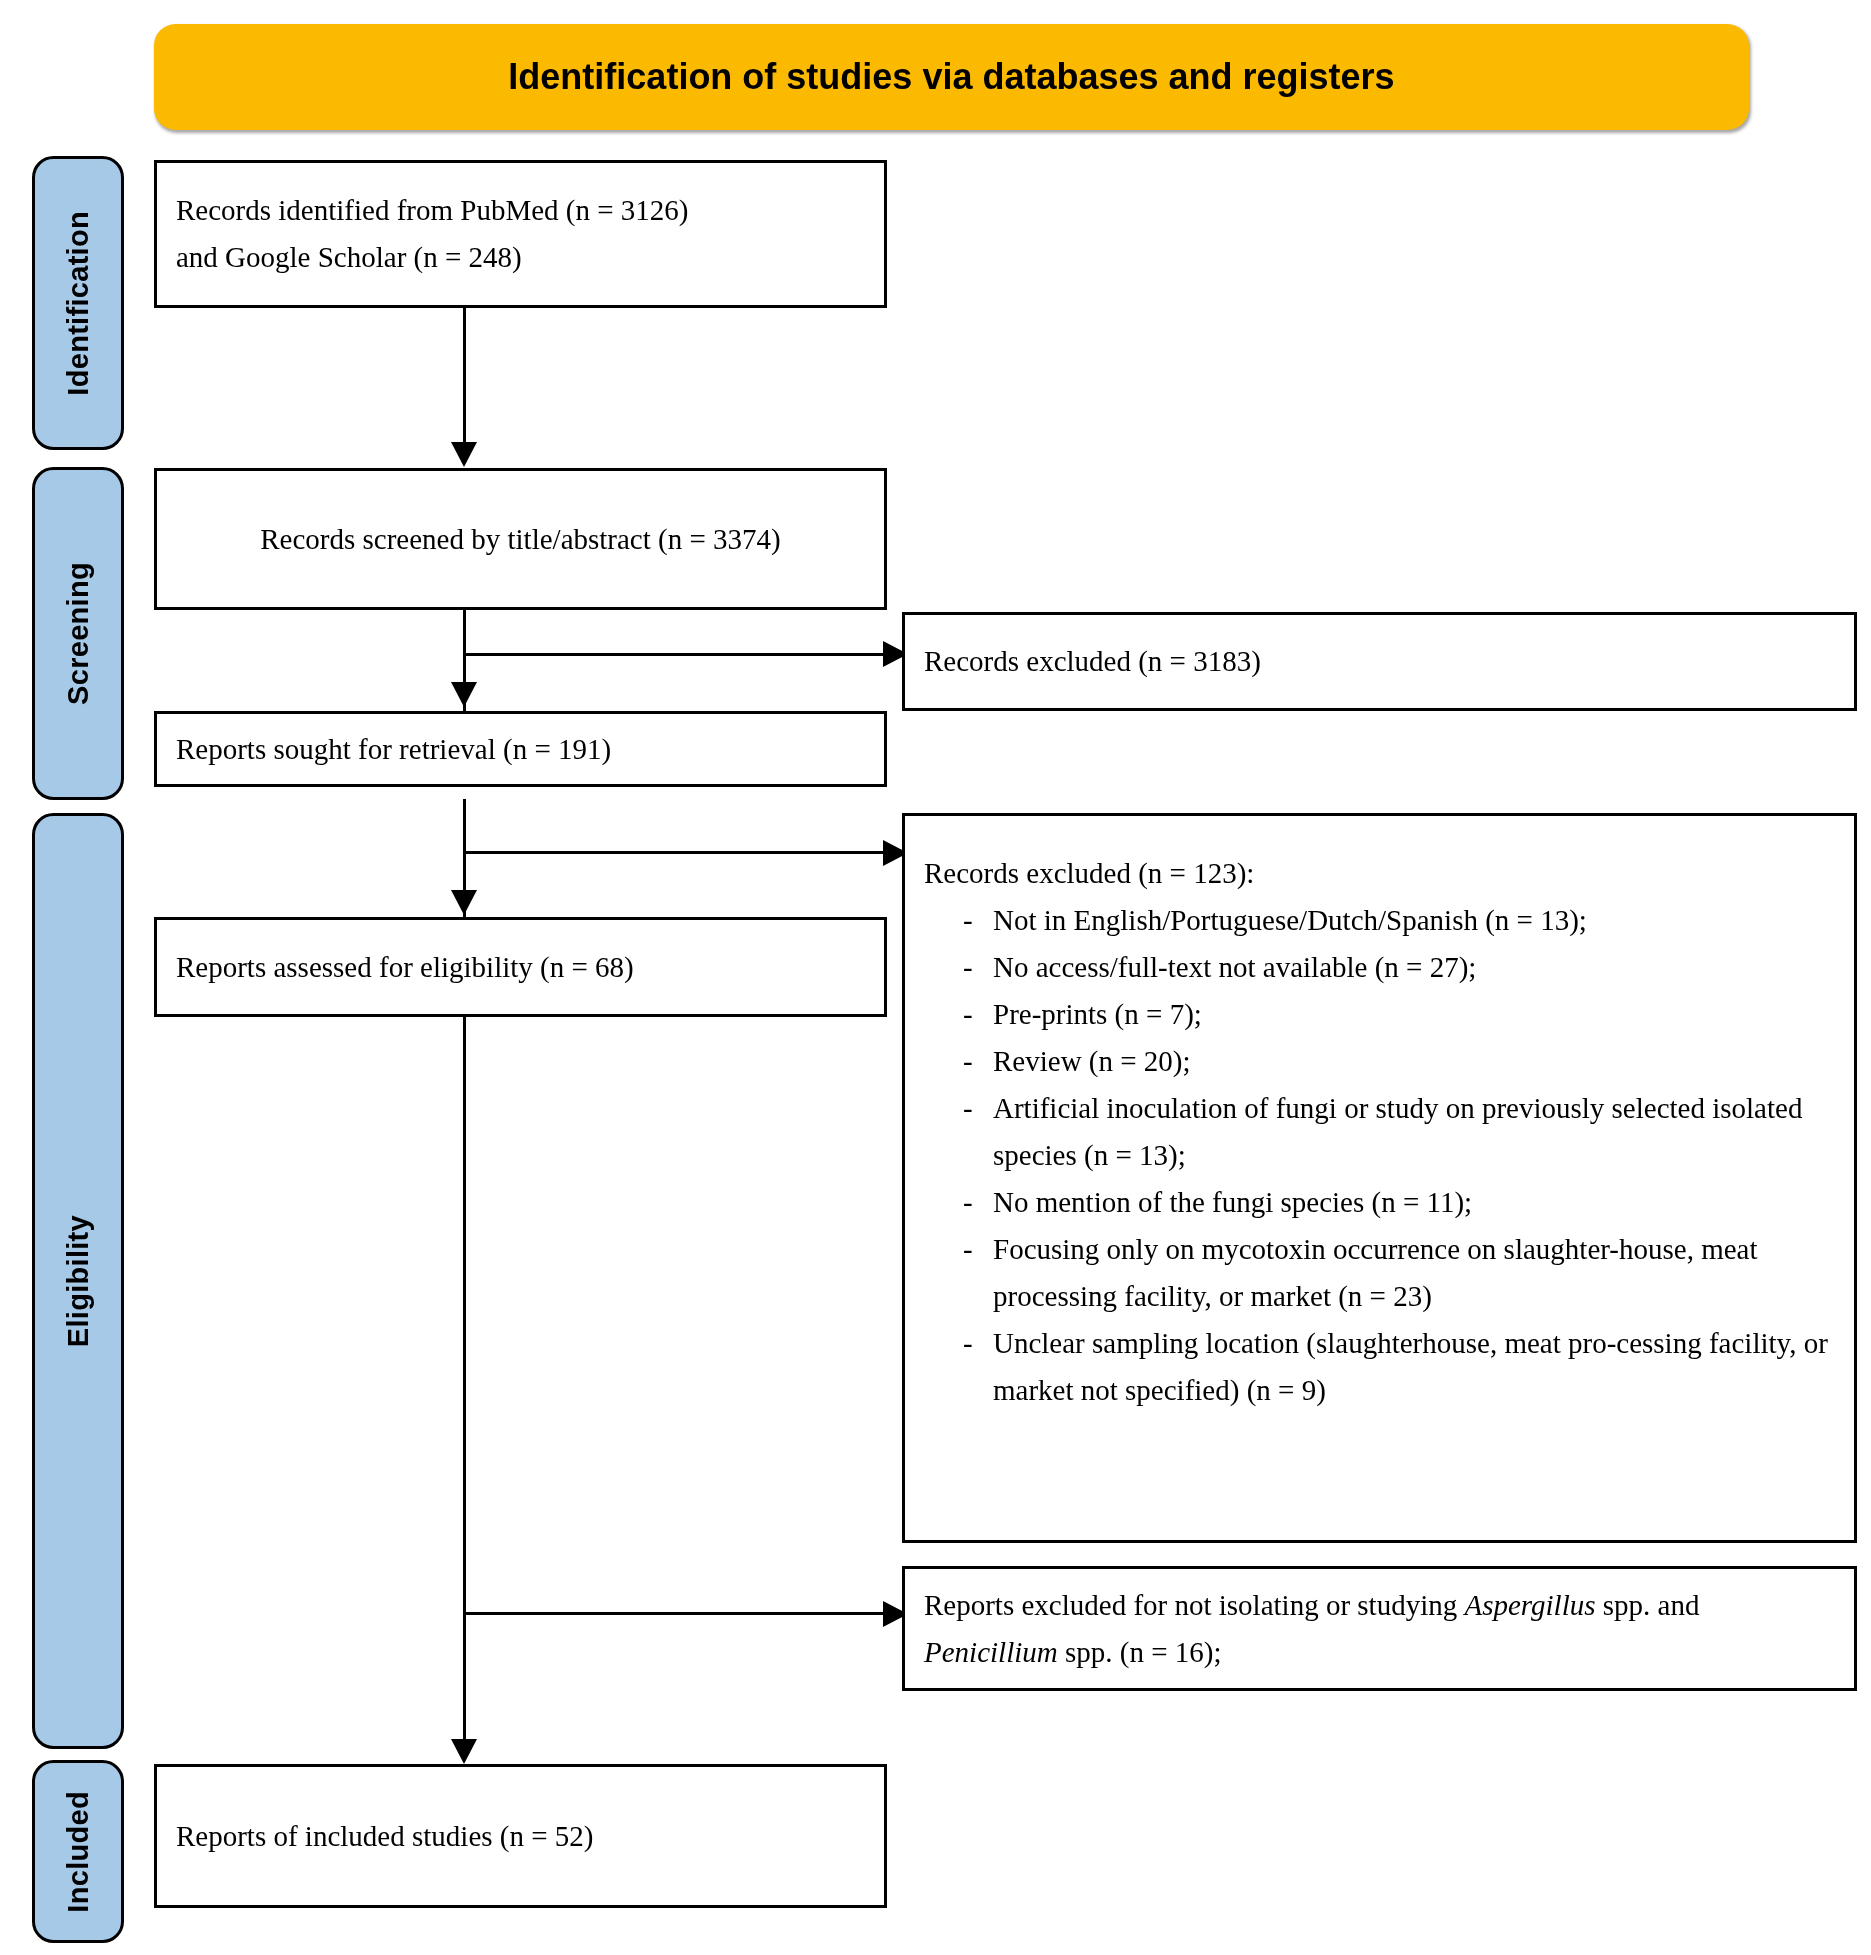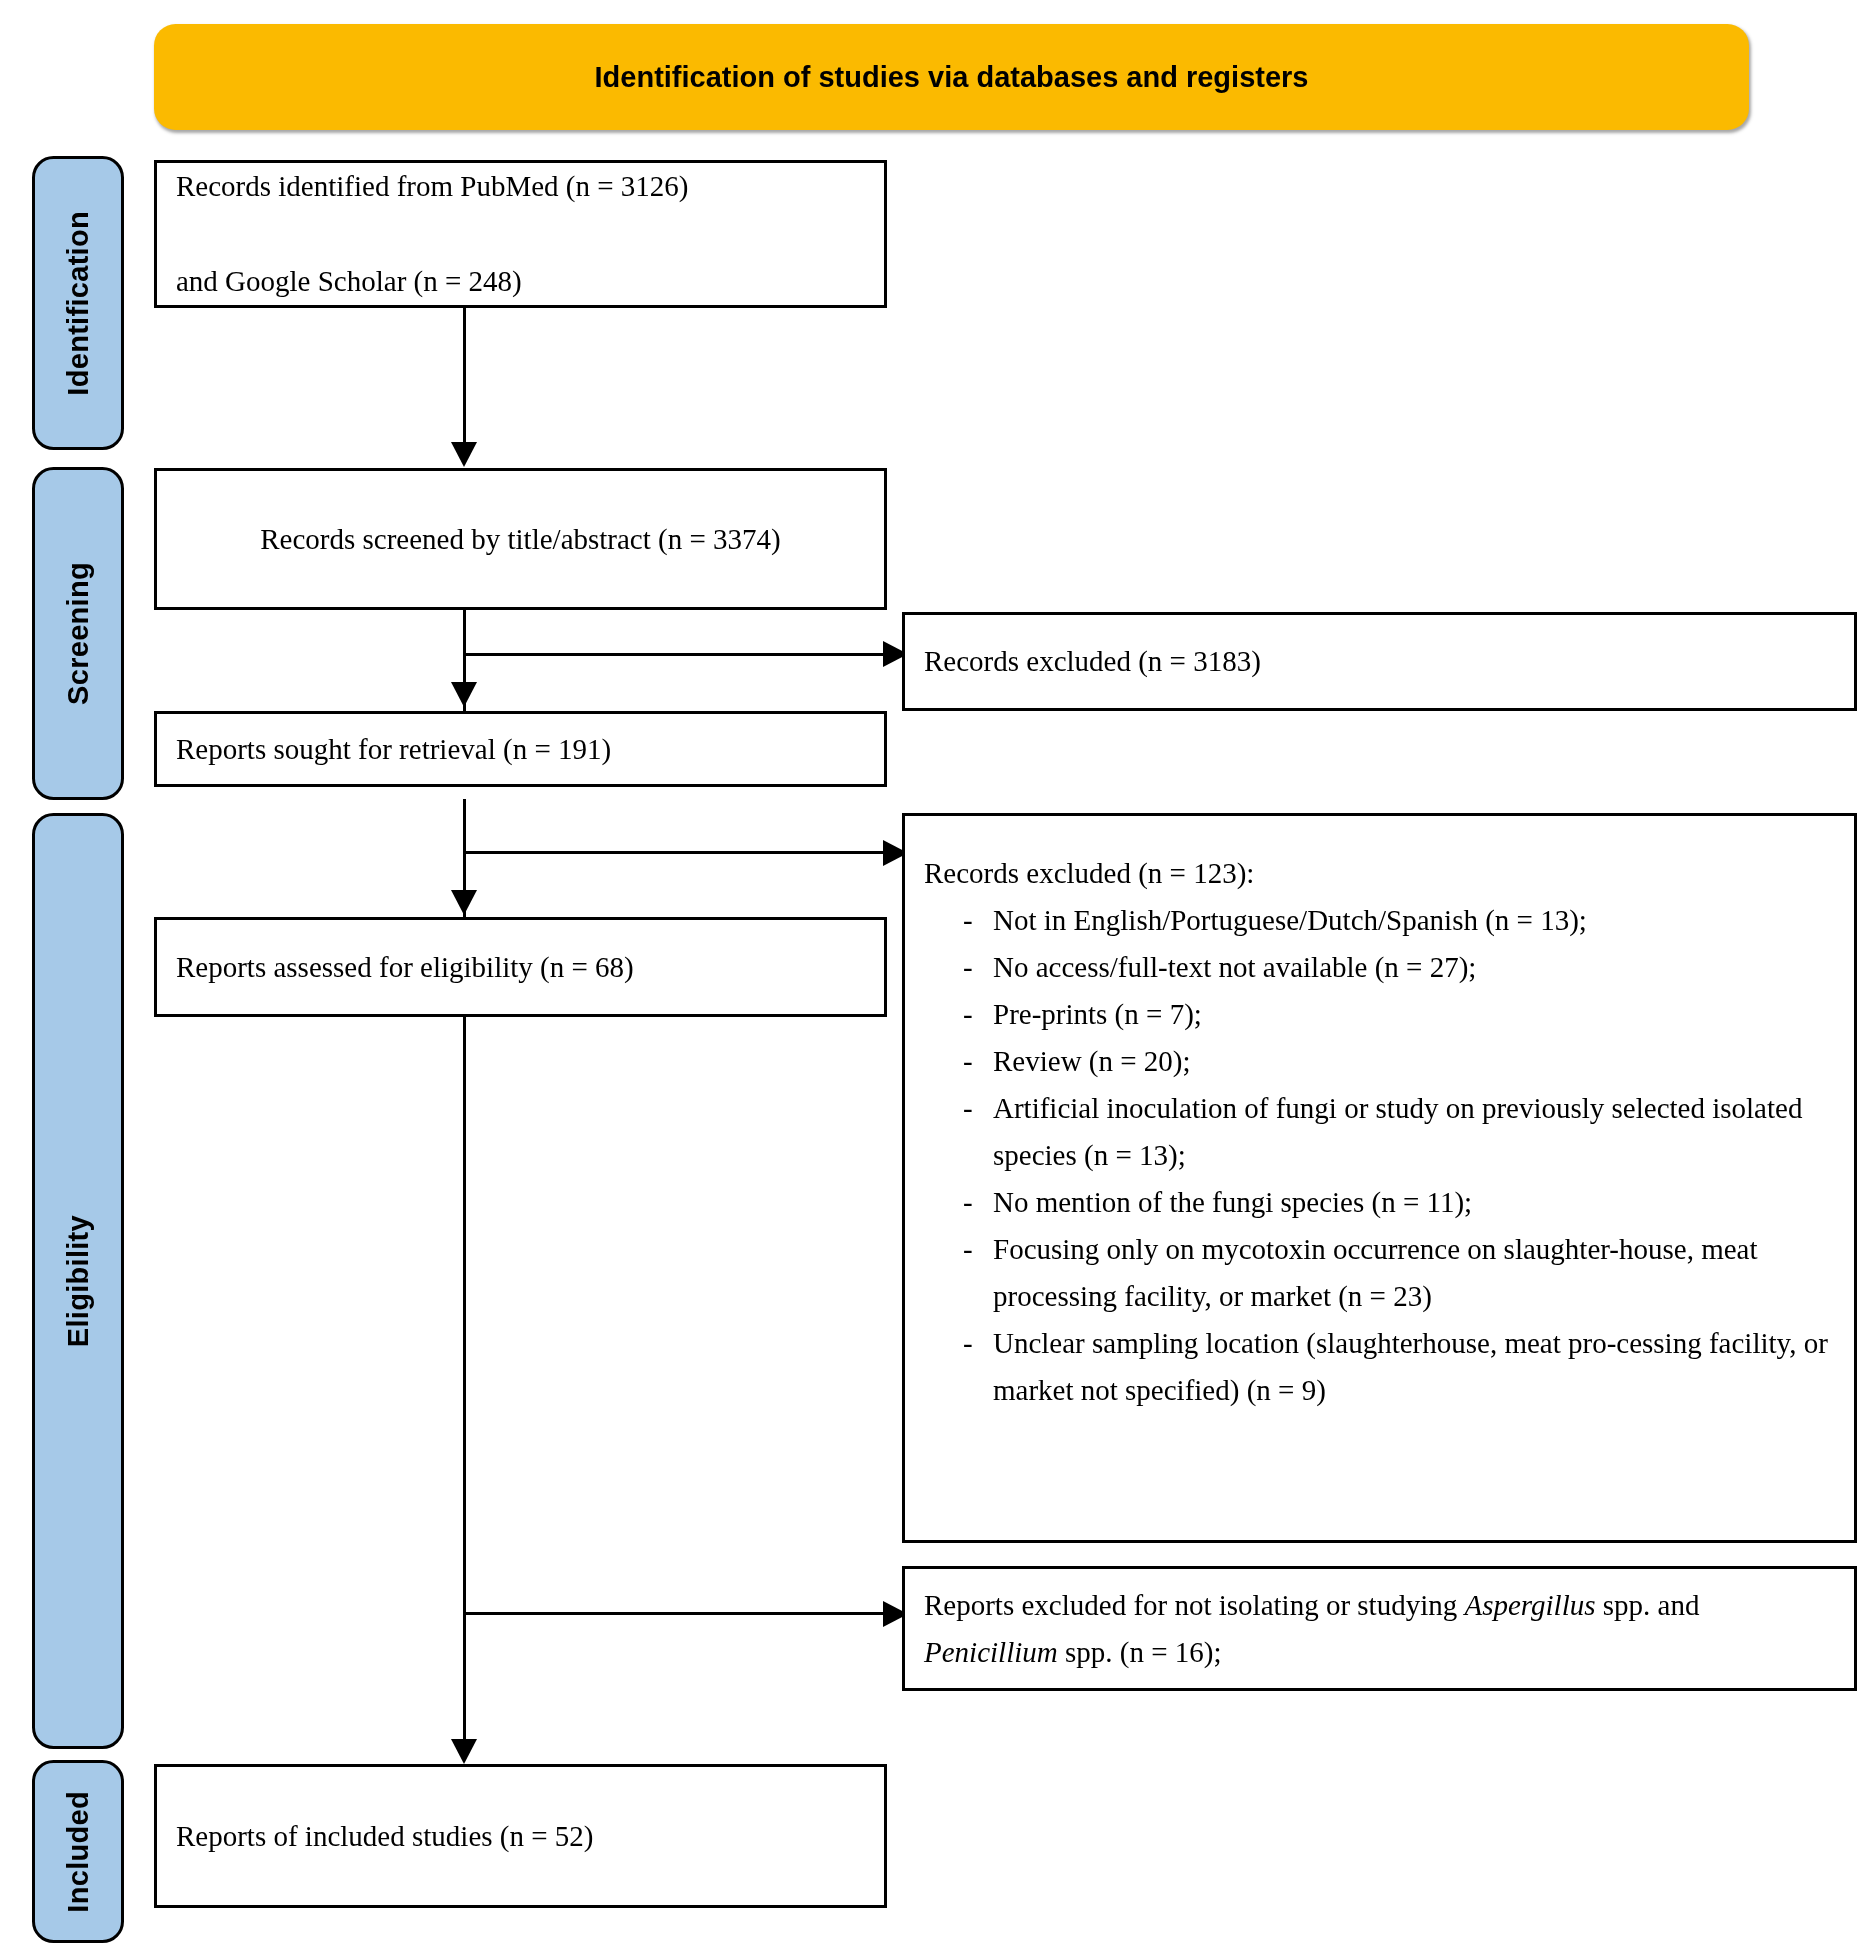--- a/index.html
+++ b/index.html
@@ -51,21 +51,21 @@
     border-radius: 21.5px;
     box-sizing: border-box;
     display: flex;
     align-items: center;
     justify-content: center;
     box-shadow: 1.9px 2.5px 3.2px rgba(0,0,0,0.35);
   }
   #header-title {
     font-family: "Liberation Sans", sans-serif;
     font-weight: bold;
-    font-size: 29px;
+    font-size: 36px;
     color: #000000;
     text-align: center;
   }
 
   
   .flow-box {
     position: absolute;
     background: #ffffff;
     border: 3.2px solid #000000;
     box-sizing: border-box;
@@ -174,21 +174,21 @@
   <div class="vline" style="left:463px; top:799px; height:118px;"></div>
   <div class="arrow-down" style="left:451px; top:890px;"></div>
   <div class="hline" style="left:463px; top:851px; width:422px;"></div>
   <div class="arrow-right" style="left:883px; top:840px;"></div>
 
   <div class="vline" style="left:463px; top:1017px; height:742px;"></div>
   <div class="arrow-down" style="left:451px; top:1739px;"></div>
   <div class="hline" style="left:463px; top:1612px; width:422px;"></div>
   <div class="arrow-right" style="left:883px; top:1601px;"></div>
 
-  <div class="flow-box" style="left:154px; top:160px; width:733px; height:148px;justify-content:space-between;">
+  <div class="flow-box" style="left:154px; top:160px; width:733px; height:148px;">
     <div class="box-text">Records identified from PubMed (n = 3126)</div>
     <div class="box-text">and Google Scholar (n = 248)</div>
   </div>
 
   <div class="flow-box" style="left:154px; top:468px; width:733px; height:142px;align-items:center;">
     <div class="box-text">Records screened by title/abstract (n = 3374)</div>
   </div>
 
   <div class="flow-box" style="left:902px; top:612px; width:955px; height:99px;">
     <div class="box-text">Records excluded (n = 3183)</div>

